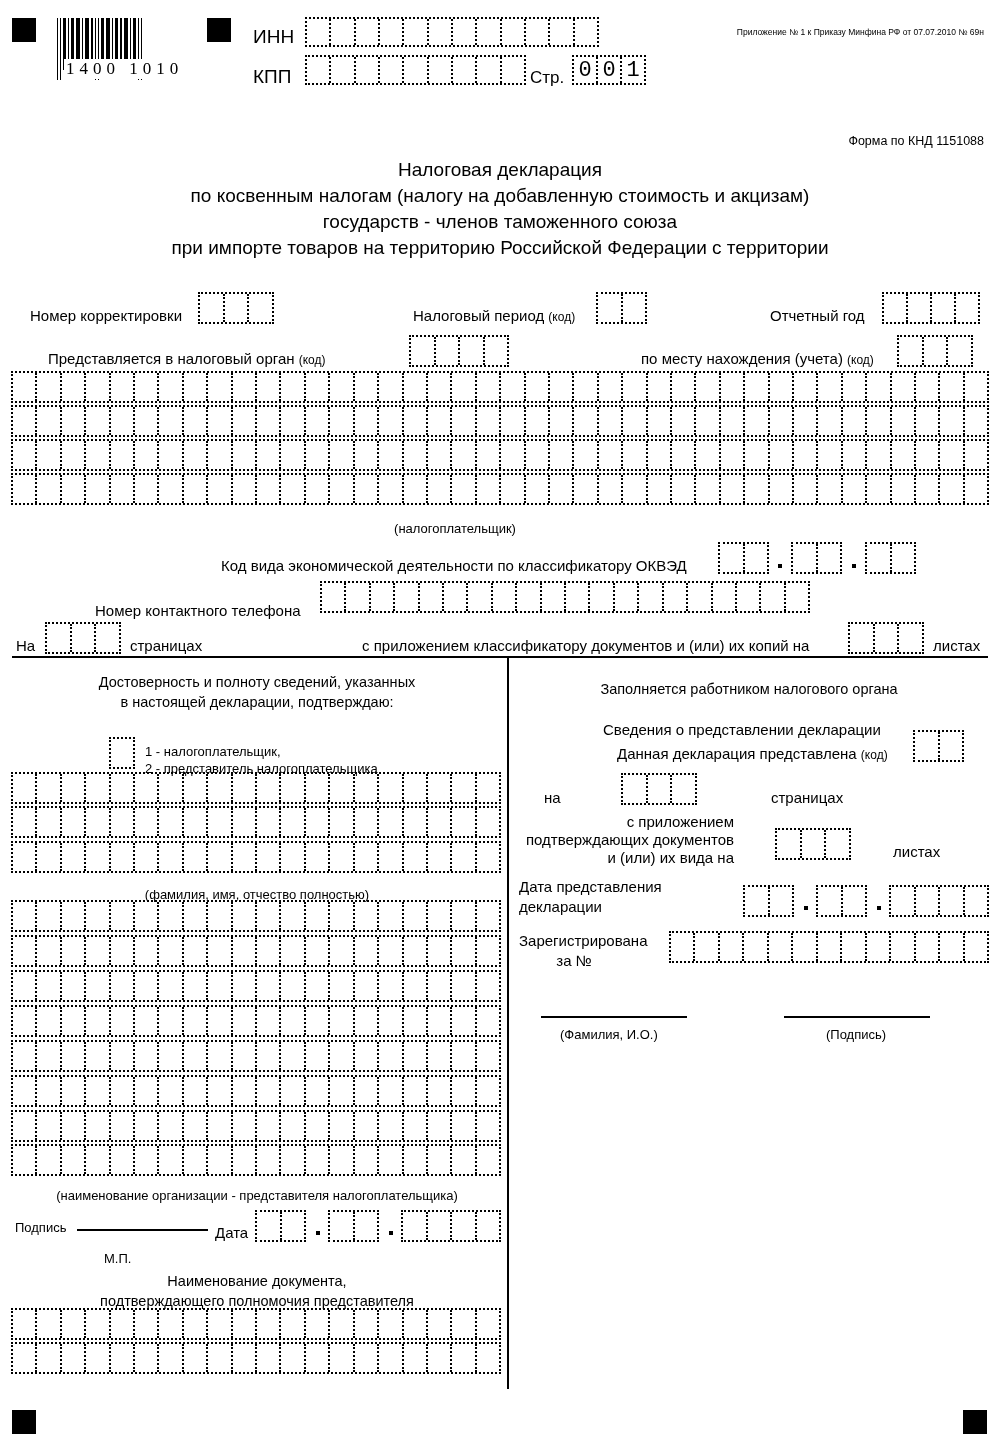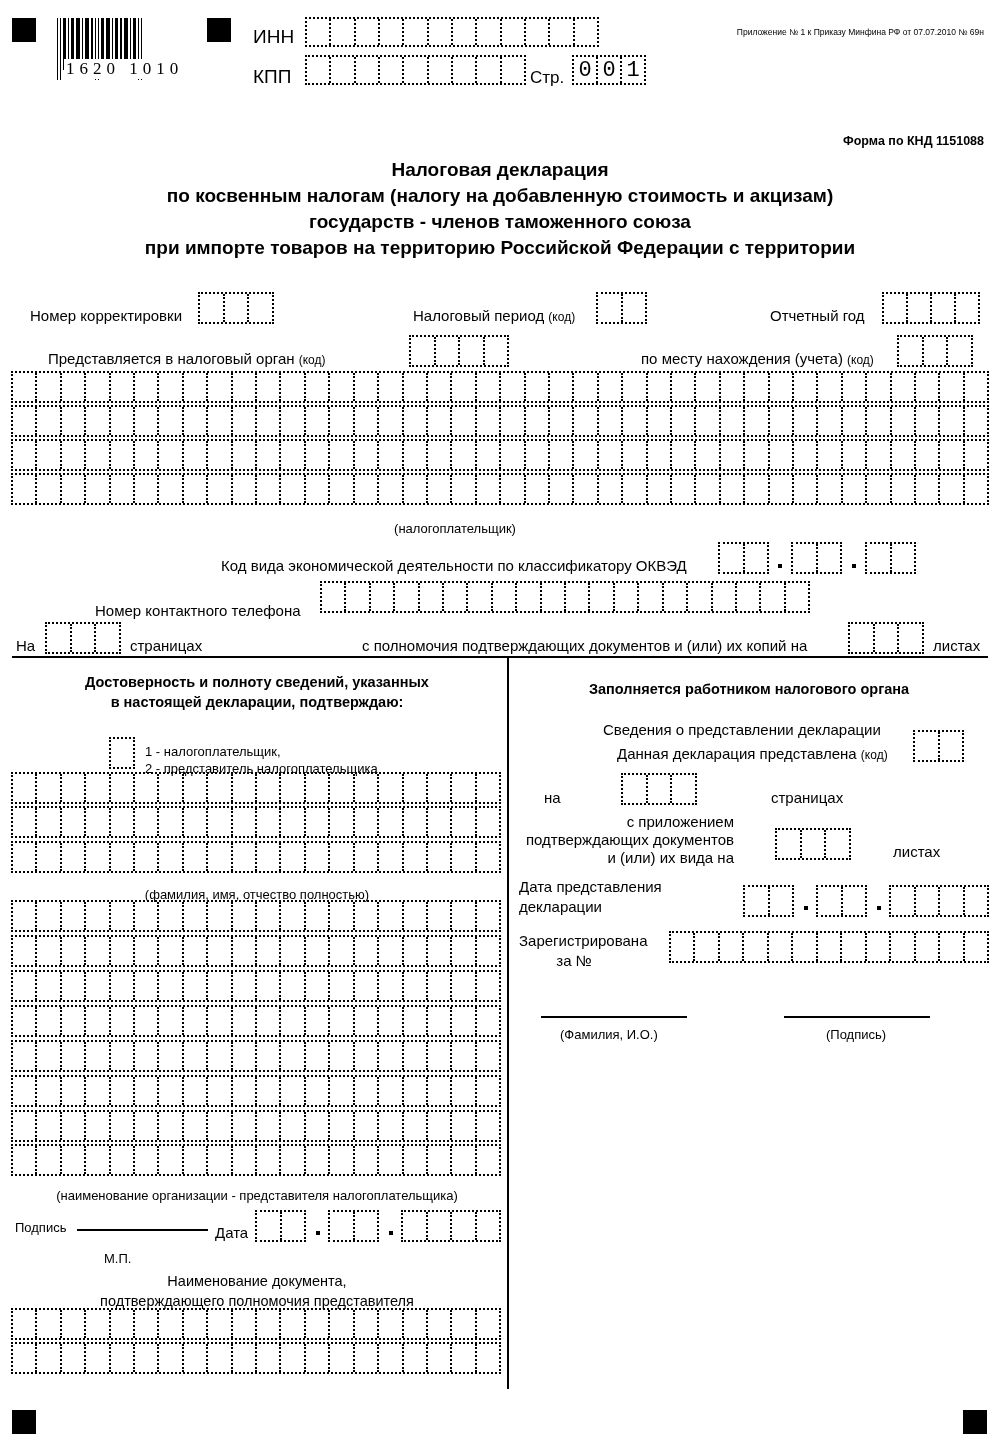--- a/index.html
+++ b/index.html
@@ -1,21 +1,21 @@
 <!DOCTYPE html>
 <html><head>
 <meta charset="utf-8">
 <style>
   html, body { margin:0; padding:0; background:#fff; }
   body { width:1000px; height:1450px; position:relative; overflow:hidden; font-family:"Liberation Sans", sans-serif; color:#000; }
   .abs { position:absolute; }
   .marker { position:absolute; width:24px; height:24px; background:#000; }
   .txt { position:absolute; white-space:nowrap; font-size:15px;margin-top:8px; }
   .small { font-size:12px; }
-  .bold { font-weight:bold; }
+  .bold { font-weight:normal; }
   .center { text-align:center; }
   .cells { position:absolute; display:flex; border:1px dotted #000; border-width:2px; border-style:dotted; box-sizing:border-box; }
   .cell { flex:1; border-right:2px dotted #000; box-sizing:border-box; display:flex; align-items:center; justify-content:center; font-size:22px; font-family:"Liberation Mono", monospace; }
   .cell:last-child { border-right:none; }
   .dot { position:absolute; width:4px; height:4px; background:#000; }
   .hline { position:absolute; height:2px; background:#000; }
   .vline { position:absolute; width:2px; background:#000; }
   .sigline { position:absolute; height:1.5px; background:#000; }
   .barcode { position:absolute; display:flex; align-items:flex-start; }
   .bar { background:#000; height:52px; margin-right:2px; }
@@ -45,21 +45,21 @@
     <div class="bar" style="width:4px"></div>
     <div class="bar" style="width:1px"></div>
   <div class="bar" style="width:3px"></div>
     <div class="bar" style="width:2px"></div>
     <div class="bar" style="width:4px"></div>
   <div class="bar" style="width:1px"></div>
     <div class="bar" style="width:3px"></div>
     <div class="bar" style="width:1px;height:62px"></div>
   <div class="bar" style="width:1px;height:62px"></div>
 </div>
-<div class="bc-digits" style="left:64px;top:59px;">1620 1010</div>
+<div class="bc-digits" style="left:64px;top:59px;">1400 1010</div>
 
 <div class="txt" style="left:253px;top:18px;font-size:19px;">ИНН</div>
 <div class="cells" style="left:305px;top:17px;width:294px;height:30px;">
     <div class="cell"></div>
     <div class="cell"></div>
     <div class="cell"></div>
     <div class="cell"></div>
     <div class="cell"></div>
     <div class="cell"></div>
     <div class="cell"></div>
@@ -344,21 +344,21 @@
     <div class="cell"></div>
   </div>
 
 <div class="txt" style="left:16px;top:629px;">На</div>
 <div class="cells" style="left:45px;top:622px;width:76px;height:32px;">
     <div class="cell"></div>
     <div class="cell"></div>
     <div class="cell"></div>
   </div>
 <div class="txt" style="left:130px;top:629px;">страницах</div>
-<div class="txt" style="left:362px;top:629px;">с полномочия подтверждающих документов и (или) их копий на</div>
+<div class="txt" style="left:362px;top:629px;">с приложением классификатору документов и (или) их копий на</div>
 <div class="cells" style="left:848px;top:622px;width:76px;height:32px;">
     <div class="cell"></div>
     <div class="cell"></div>
     <div class="cell"></div>
   </div>
 <div class="txt" style="left:933px;top:629px;">листах</div>
 
 <div class="hline" style="left:12px;top:656px;width:976px;"></div>
 <div class="vline" style="left:507px;top:656px;height:733px;"></div>
 

